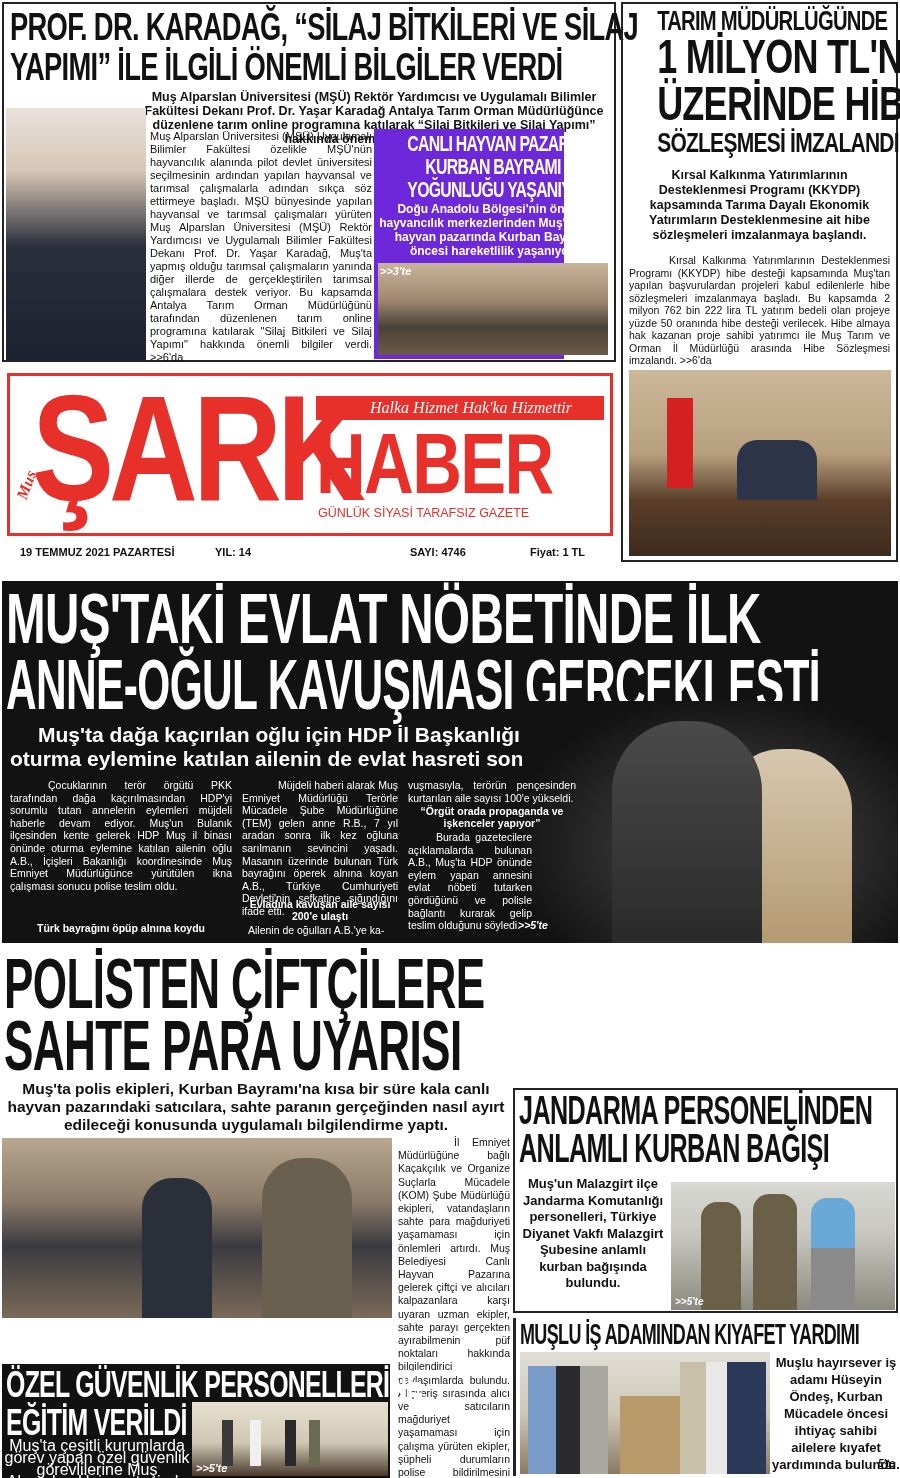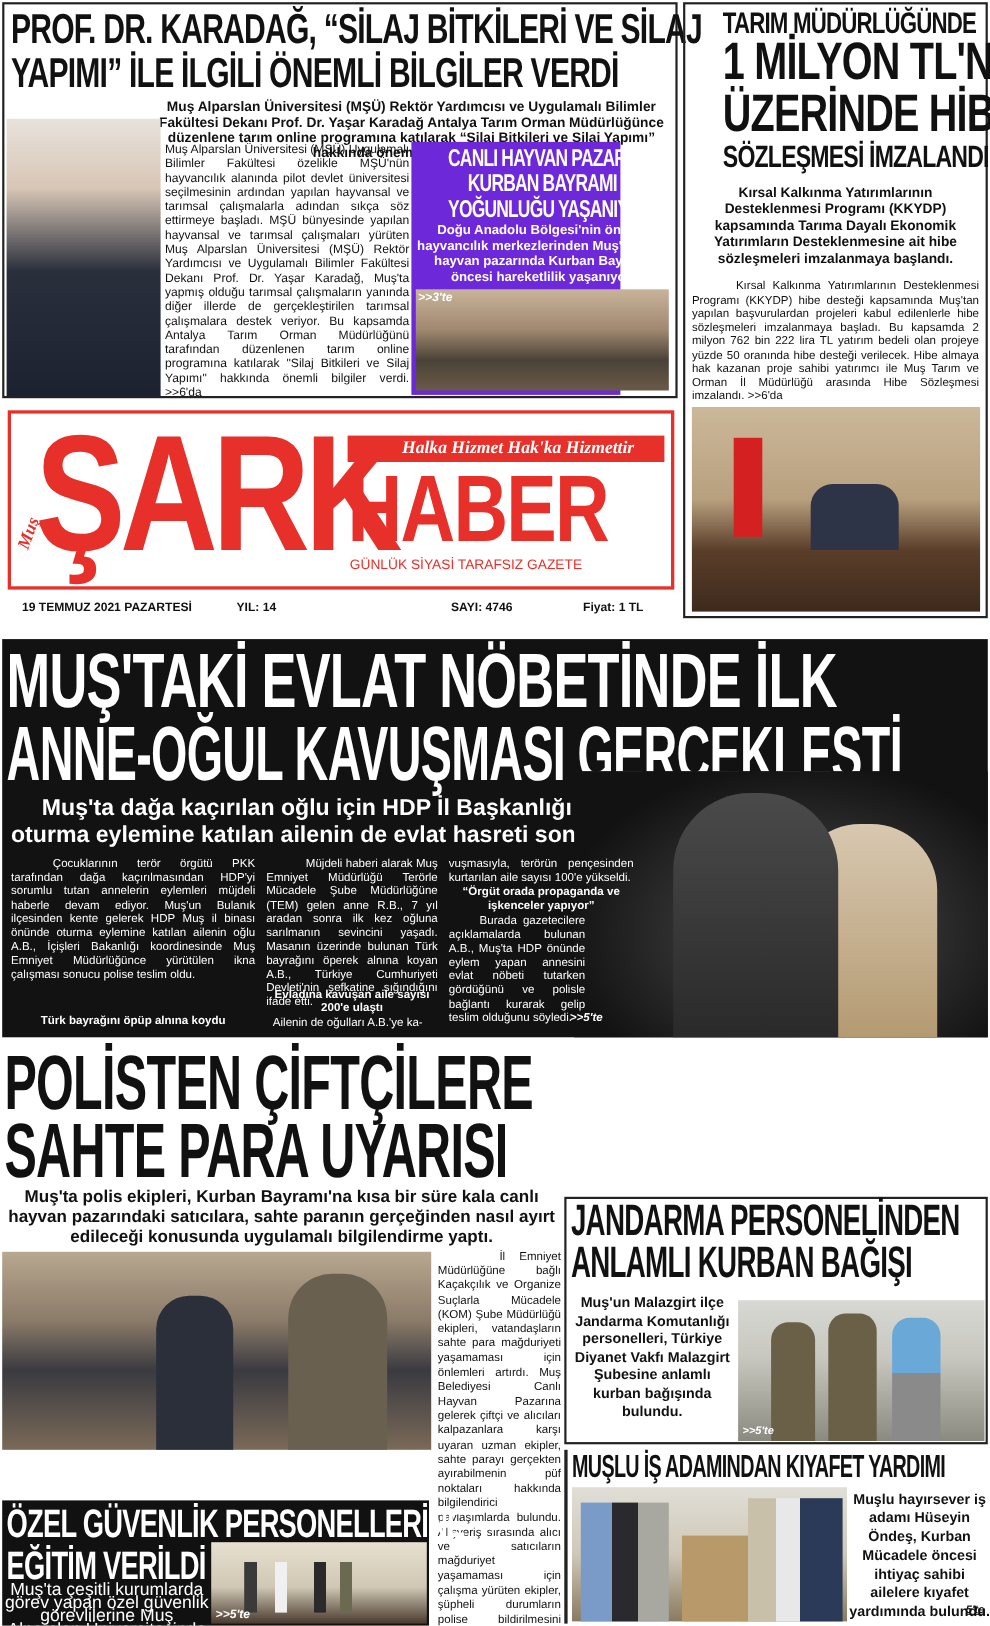--- a/index.html
+++ b/index.html
@@ -46,21 +46,21 @@
   <div class="abs just" style="left:6px;top:250px;width:261px;font-size:10.5px;line-height:12.5px;text-indent:40px;">Kırsal Kalkınma Yatırımlarının Desteklenmesi Programı (KKYDP) hibe desteği kapsamında Muş'tan yapılan başvurulardan projeleri kabul edilenlerle hibe sözleşmeleri imzalanmaya başladı. Bu kapsamda 2 milyon 762 bin 222 lira TL yatırım bedeli olan projeye yüzde 50 oranında hibe desteği verilecek. Hibe almaya hak kazanan proje sahibi yatırımcı ile Muş Tarım ve Orman İl Müdürlüğü arasında Hibe Sözleşmesi imzalandı. &gt;&gt;6'da</div>
   <div class="abs" style="left:6px;top:366px;width:262px;height:186px;background:linear-gradient(180deg,#cbb89a 0%,#b8a07e 45%,#5a3e2a 70%,#3e2a1c 100%);">
     <div class="abs" style="left:38px;top:28px;width:26px;height:90px;background:#d42020;"></div>
     <div class="abs" style="left:108px;top:70px;width:80px;height:60px;background:#2e3448;border-radius:20px 20px 0 0;"></div>
   </div>
 </div>
 
 <div class="abs" style="left:7px;top:373px;width:606px;height:163px;border:3px solid #e8302a;">
   <div class="abs" style="left:2px;top:100px;font-size:16px;font-style:italic;font-weight:700;color:#e8302a;transform:rotate(-70deg);font-family:'Liberation Serif',serif;">Muş</div>
   <div class="abs cond" style="left:22px;top:-14px;font-size:150px;color:#e8302a;letter-spacing:-6px;transform:scaleX(0.82);">ŞARK</div>
-  <div class="abs" style="left:306px;top:20px;width:288px;height:24px;background:#e8302a;color:#fff;font-family:'Liberation Serif',serif;font-style:italic;font-weight:700;font-size:16px;line-height:24px;text-align:center;padding-left:22px;">Halka Hizmet Hak'ka Hizmettir</div>
+  <div class="abs" style="left:306px;top:20px;width:288px;height:24px;background:#e8302a;color:#fff;font-family:'Liberation Serif',serif;font-style:italic;font-weight:400;font-size:16px;line-height:24px;text-align:center;padding-left:22px;">Halka Hizmet Hak'ka Hizmettir</div>
   <div class="abs cond" style="left:306px;top:38px;font-size:86px;color:#e8302a;letter-spacing:-2px;transform:scaleX(0.8);">HABER</div>
   <div class="abs" style="left:308px;top:130px;font-size:12.5px;color:#e8302a;">GÜNLÜK SİYASİ TARAFSIZ GAZETE</div>
 </div>
 <div class="abs" style="left:20px;top:546px;width:600px;height:16px;font-size:11px;font-weight:700;">
   <span class="abs" style="left:0;top:0;">19 TEMMUZ 2021 PAZARTESİ</span>
   <span class="abs" style="left:195px;top:0;">YIL: 14</span>
   <span class="abs" style="left:350px;top:0;margin-left:40px;">SAYI: 4746</span>
   <span class="abs" style="left:510px;top:0;">Fiyat: 1 TL</span>
 </div>
 

